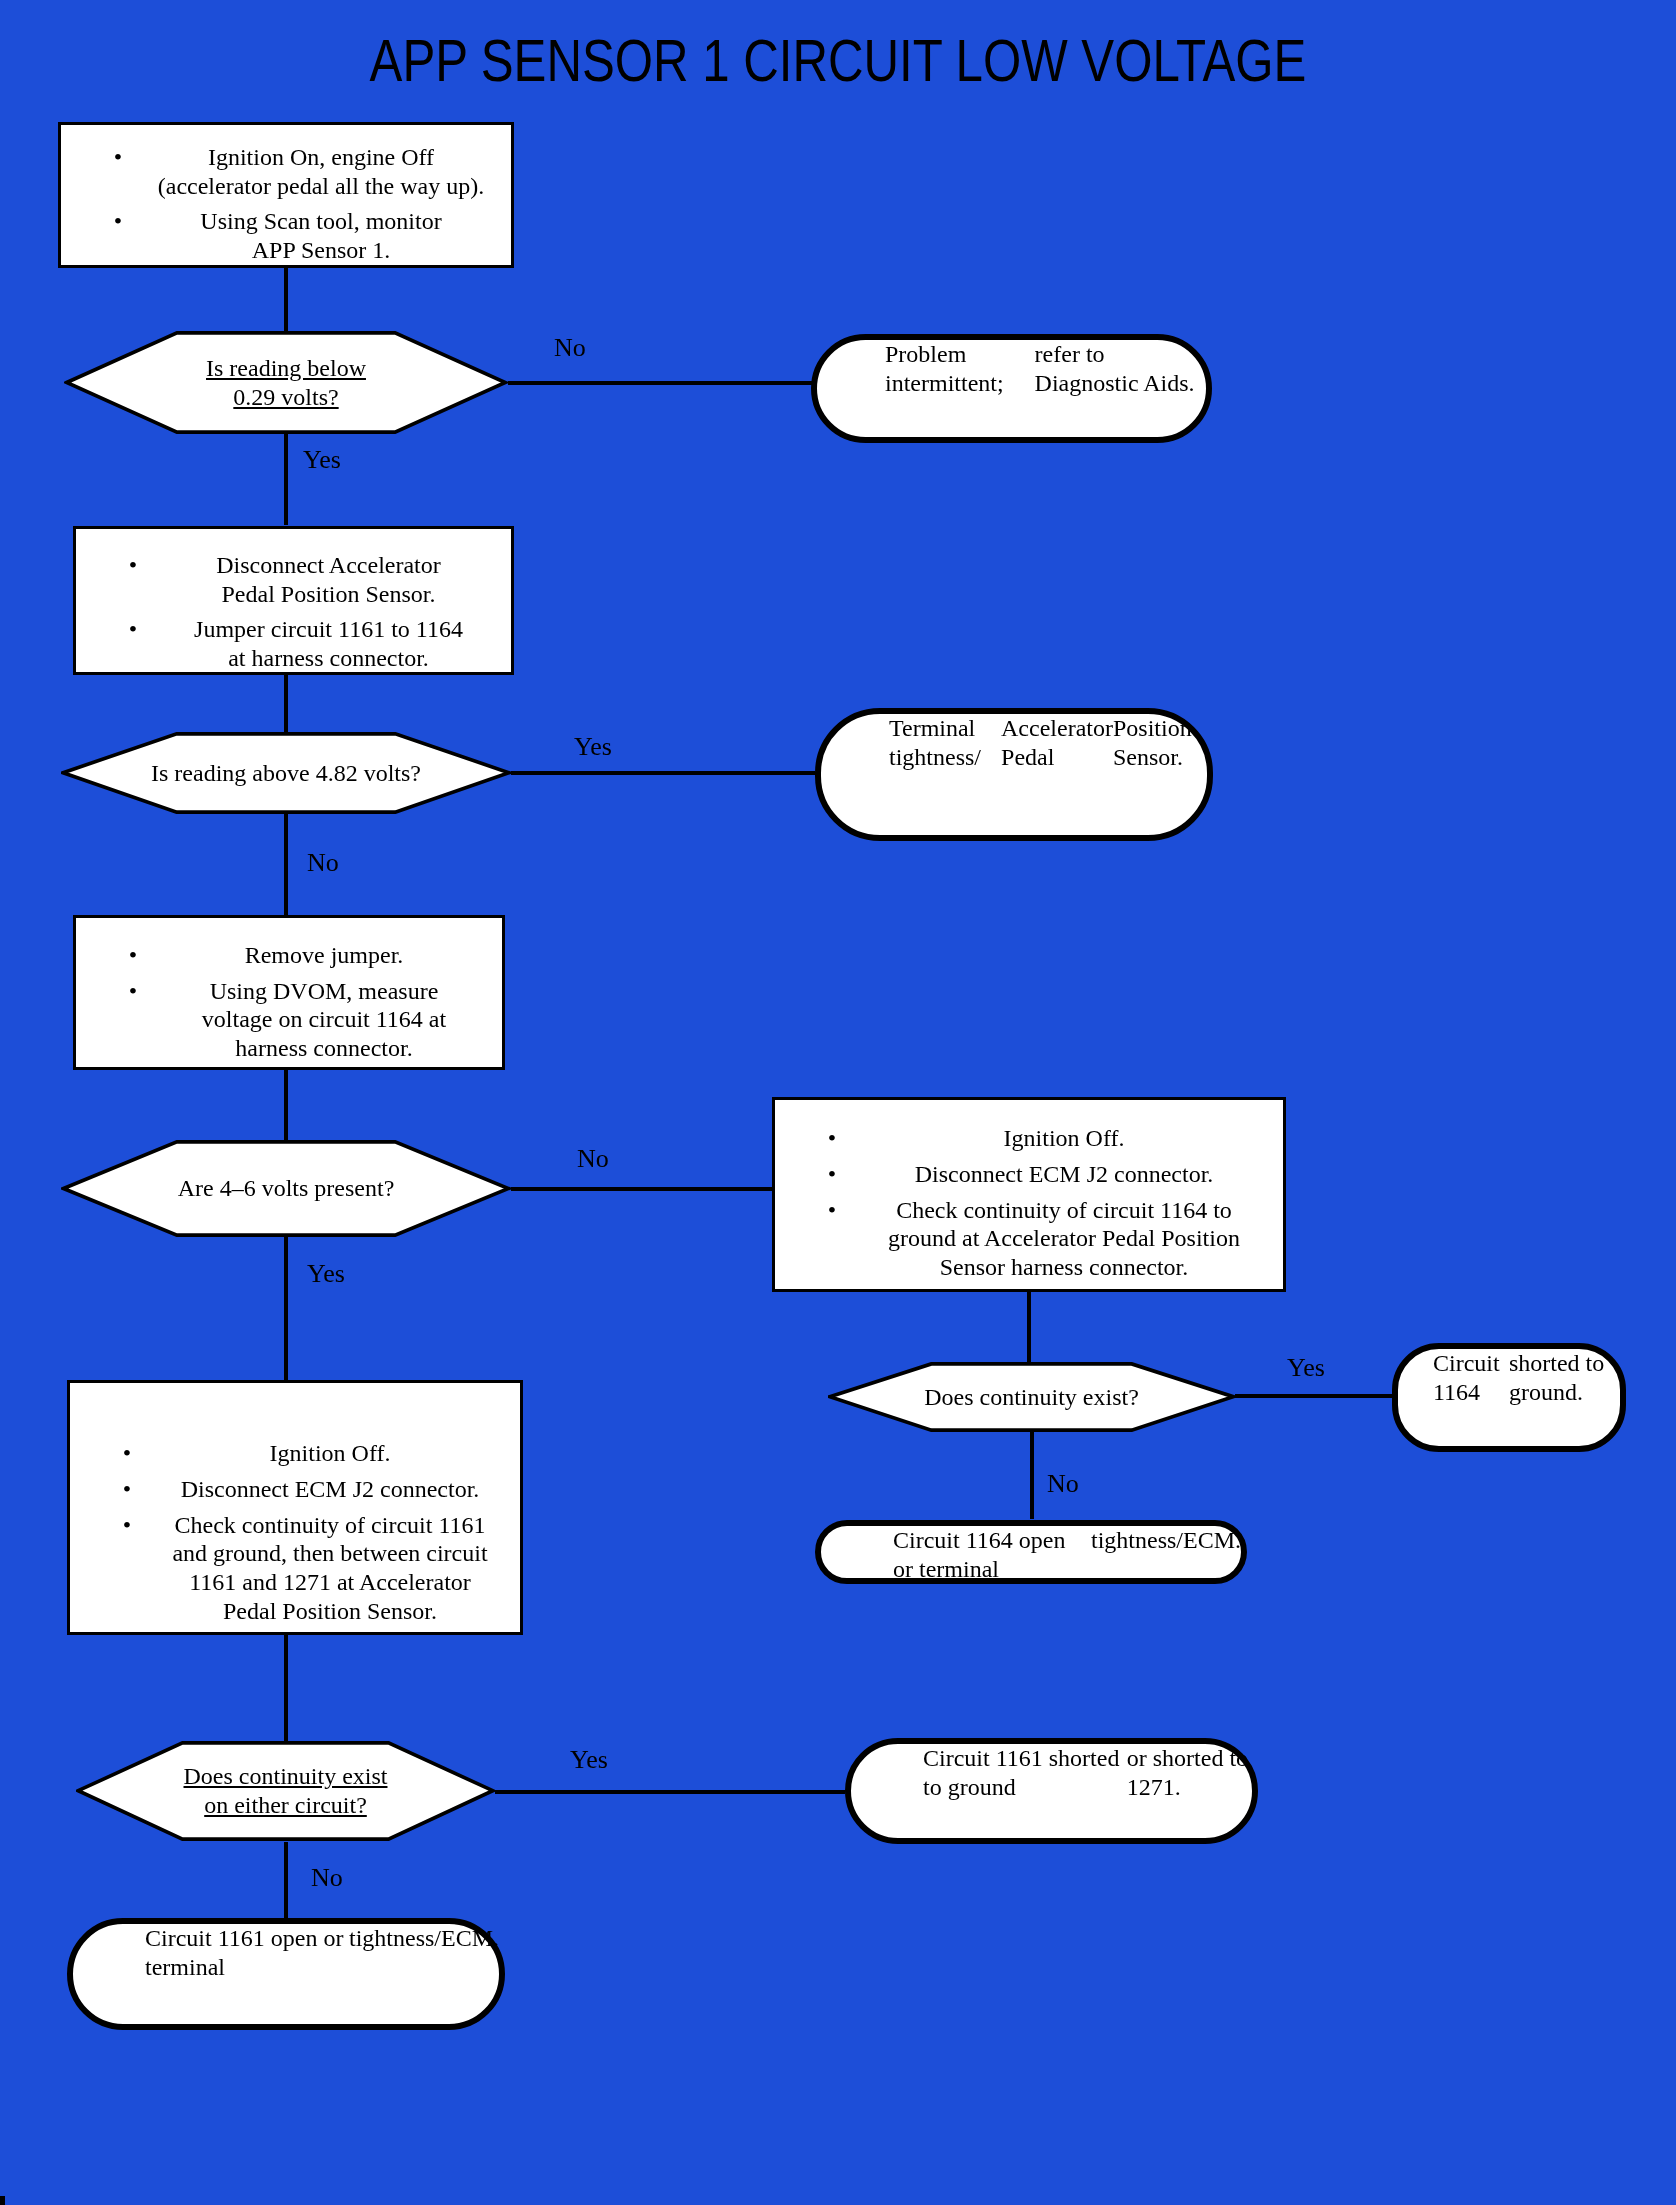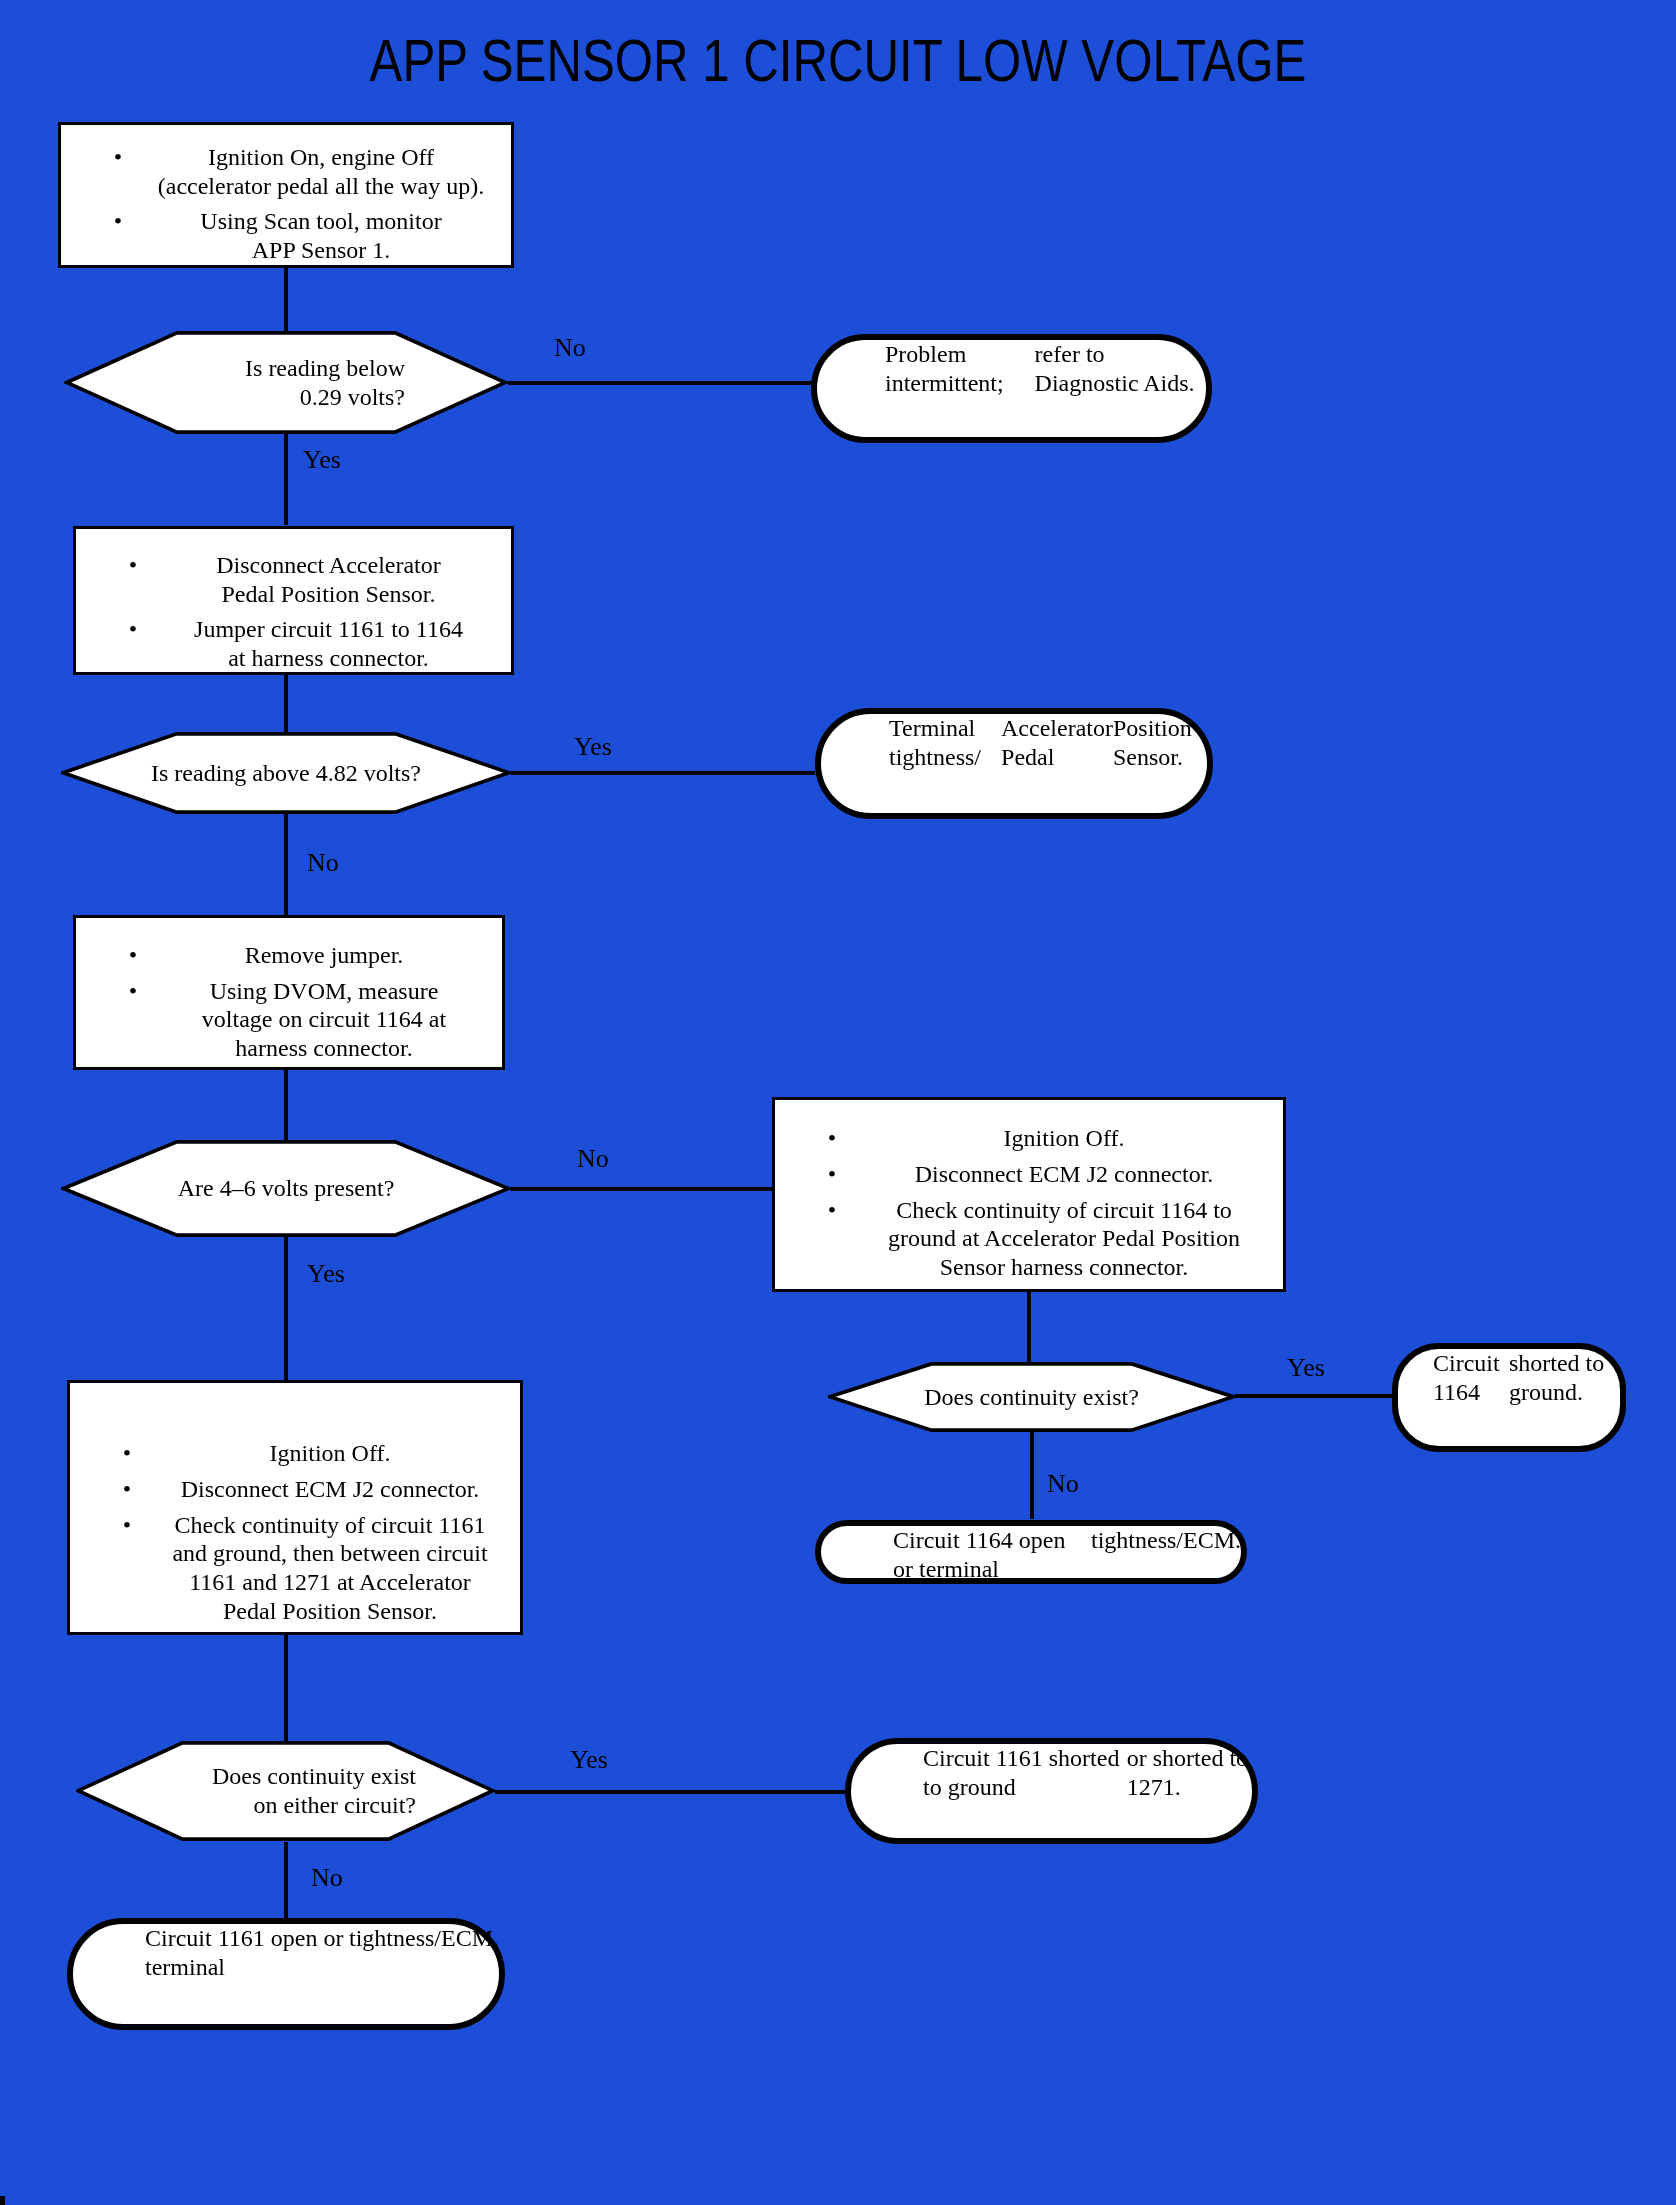--- a/index.html
+++ b/index.html
@@ -23,36 +23,36 @@
   #step2{left:73px;top:526px;width:441px;height:149px;padding:22px 6px 0 38px;}
   #step3{left:73px;top:915px;width:432px;height:155px;padding:23px 6px 0 38px;}
   #step4r{left:772px;top:1097px;width:514px;height:195px;padding:24px 6px 0 38px;}
   #step4l{left:67px;top:1380px;width:456px;height:255px;padding:56px 6px 0 38px;}
 
   
   .decision{position:absolute;}
   .decision svg{position:absolute;left:0;top:0;}
   .htext{position:absolute;left:0;top:0;width:100%;height:100%;display:flex;align-items:center;justify-content:center;}
   .hlines{font-size:24px;line-height:29px;}
-  .hleft .hlines{text-align:right;}
+  .hleft .hlines{text-align:center;text-decoration:underline;}
   .hcenter .hlines{text-align:center;}
 
   #d1{left:64px;top:331px;width:444px;height:103px;}
   #d2{left:61px;top:732px;width:450px;height:82px;}
   #d3{left:61px;top:1140px;width:450px;height:97px;}
   #d4{left:828px;top:1362px;width:407px;height:70px;}
   #d5{left:76px;top:1741px;width:419px;height:100px;}
 
   
   .terminator{position:absolute;border:6.7px solid #000;background:#fff;box-sizing:border-box;
               display:flex;flex-direction:row;justify-content:center;}
   .terminator .tline{font-size:24px;line-height:29px;}
 
   #t1{left:811px;top:334px;width:401px;height:109px;border-radius:55px;padding-left:68px;}
-  #t2{left:815px;top:708px;width:398px;height:111px;border-radius:65px;padding-left:68px;}
+  #t2{left:815px;top:708px;width:398px;height:133px;border-radius:65px;padding-left:68px;}
   #t3{left:1392px;top:1343px;width:234px;height:109px;border-radius:47px;padding-left:35px;}
   #t4{left:815px;top:1520px;width:432px;height:64px;border-radius:38px;padding-left:72px;gap:7px;}
   #t5{left:845px;top:1738px;width:413px;height:106px;border-radius:53px;padding-left:72px;}
   #t6{left:67px;top:1918px;width:438px;height:112px;border-radius:57px;padding-left:72px;justify-content:center;}
 
   
   .vline{position:absolute;width:3.6px;background:#000;}
   .hline{position:absolute;height:3.6px;background:#000;}
   #l1{left:284px;top:267px;height:64px;}
   #l2{left:508px;top:381px;width:304px;}

